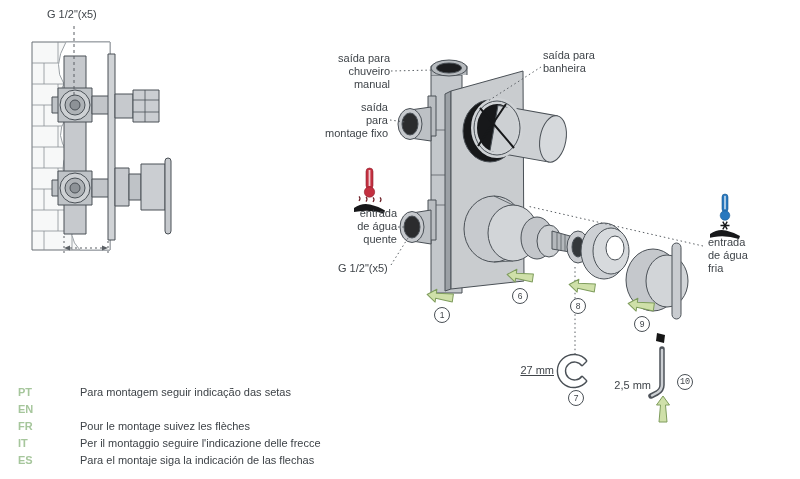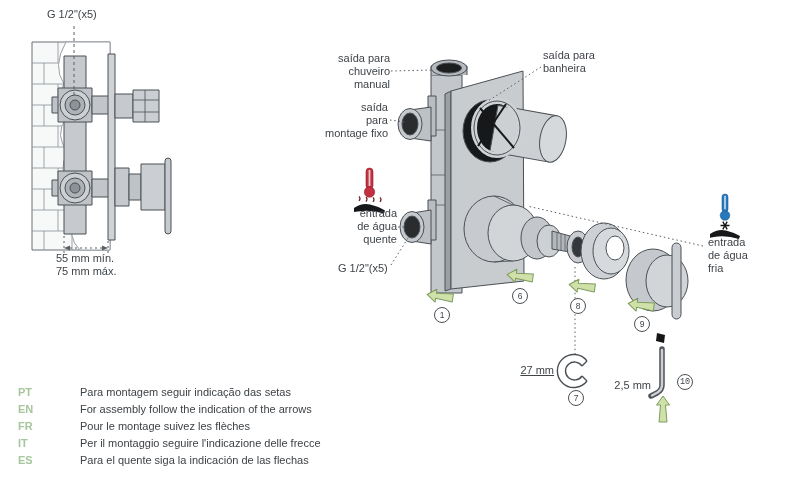--- a/index.html
+++ b/index.html
@@ -190,22 +190,20 @@
       <circle cx="15" cy="21.5" r="4.8" fill="#2878be" stroke="#1b5a92" stroke-width="0.6"></circle>
       <g stroke="#17181a" stroke-width="1.4" fill="none">
         <path d="M10.5,31.5 H19.5 M12.8,27.6 L17.2,35.4 M17.2,27.6 L12.8,35.4"></path>
       </g>
       <path d="M0,40 Q8,34.5 16,36.5 Q24,38.5 30,42 L29,45 Q16,41 4,43 L0,43.8 Z" fill="#17181a"></path>
     </g>
   </g>
 </svg>
 
 <div class="lbl l" style="left:47px;top:8px;">G 1/2"(x5)</div>
-<div class="lbl l" style="left:56px;top:252px;width:70px;">55 mm mín.
-75 mm máx.</div>
 
 <div class="lbl r" style="left:318px;top:52px;width:72px;">saída para
 chuveiro
 manual</div>
 <div class="lbl l" style="left:543px;top:49px;width:80px;">saída para
 banheira</div>
 <div class="lbl r" style="left:308px;top:101px;width:80px;">saída
 para
 montage fixo</div>
 <div class="lbl r" style="left:337px;top:207px;width:60px;">entrada
@@ -225,29 +223,28 @@
 <span class="stepnum" style="left:634px;top:316px;">9</span>
 <span class="stepnum" style="left:677px;top:374px;font-family:Liberation Mono, monospace;">10</span>
 
 <div class="footer">
   <div class="frow">
     <span class="fcode">PT</span>
     <span class="ftext">Para montagem seguir indicação das setas</span>
   </div>
   <div class="frow">
     <span class="fcode">EN</span>
-    <span class="ftext">For assembly follow the indication of the arrows</span>
   </div>
   <div class="frow">
     <span class="fcode">FR</span>
     <span class="ftext">Pour le montage suivez les flèches</span>
   </div>
   <div class="frow">
     <span class="fcode">IT</span>
     <span class="ftext">Per il montaggio seguire l'indicazione delle frecce</span>
   </div>
   <div class="frow">
     <span class="fcode">ES</span>
-    <span class="ftext">Para el quente siga la indicación de las flechas</span>
+    <span class="ftext">Para el montaje siga la indicación de las flechas</span>
   </div>
 </div>
 
 </div>
 
 </body></html>

